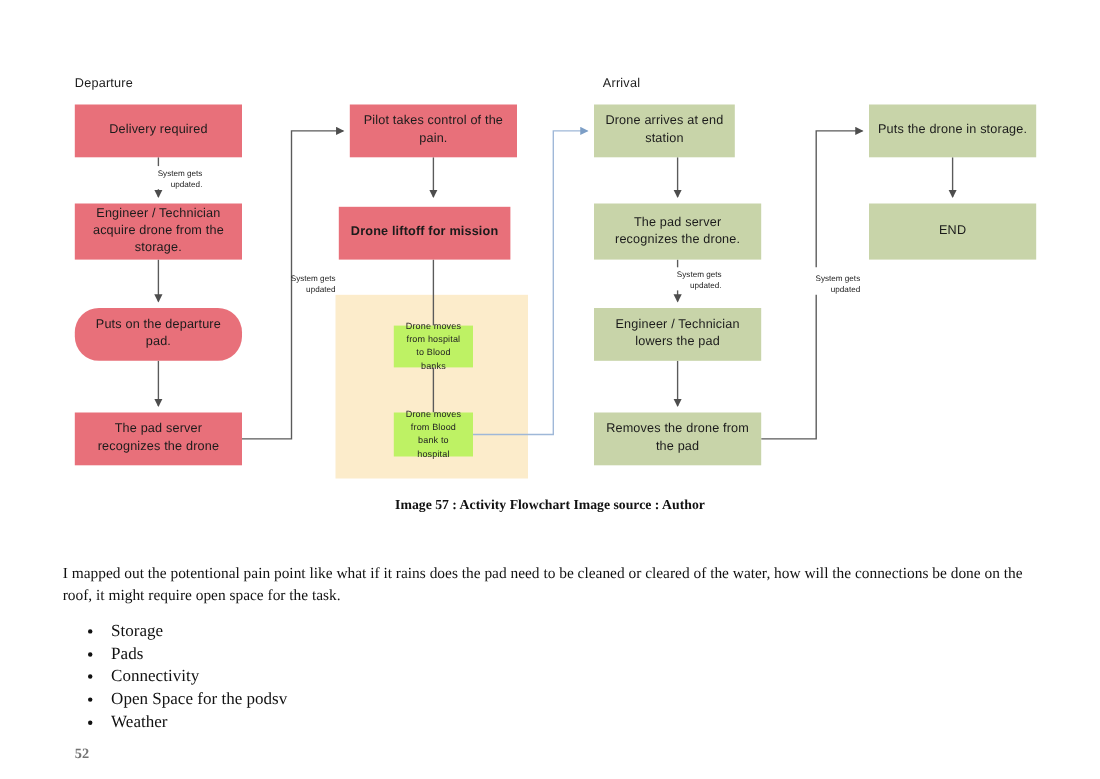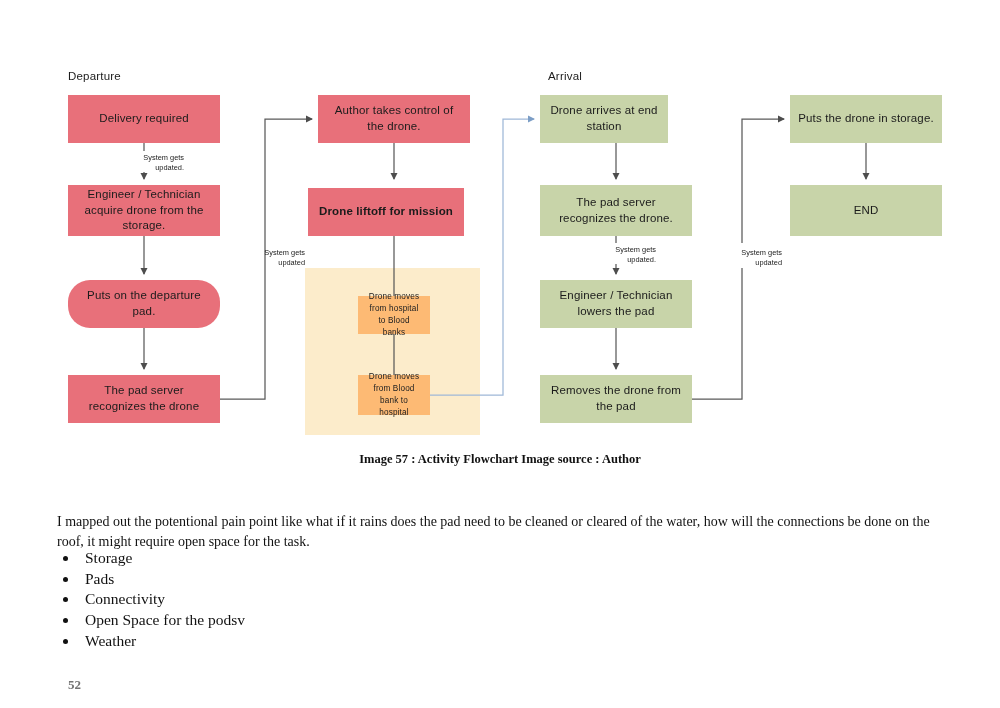--- a/index.html
+++ b/index.html
@@ -20,40 +20,40 @@
   }
 
   .node{
     position:absolute;box-sizing:border-box;
     display:flex;align-items:center;justify-content:center;
     text-align:center;font-size:11.5px;line-height:1.35;
     color:#1b1b1b;letter-spacing:.15px;padding:4px 8px;
   }
   .node.red{background:#e8707a;}
   .node.green{background:#c8d4a9;}
-  .node.white{background:#fdba74;font-size:8.2px;line-height:1.45;color:#222;}
+  .node.white{background:#bef264;font-size:8.2px;line-height:1.45;color:#222;}
 
   .zone{position:absolute;background:#fceccb;}
 
   .wire-label{
     position:absolute;font-size:7.4px;line-height:1.3;color:#1b1b1b;
     text-align:right;white-space:nowrap;
   }
 
   
   .caption{
     position:absolute;left:0;top:452px;width:1000px;text-align:center;
     font-family:"Liberation Serif",serif;font-weight:bold;font-size:12.5px;color:#111;
   }
   .para{
     position:absolute;left:57px;top:498px;width:885px;
     font-family:"Liberation Serif",serif;font-size:14px;line-height:1.45;color:#111;
   }
   ul.bullets{
-    position:absolute;left:57px;top:548px;margin:0;padding:0 0 0 22px;
+    position:absolute;left:57px;top:548px;margin:16px;padding:0 0 0 22px;
     font-family:"Liberation Serif",serif;font-size:15.5px;line-height:1.3;color:#111;
     list-style:disc;
   }
   ul.bullets li{padding-left:6px;margin:0 0 .5px 0;}
   .pageno{
     position:absolute;left:68px;top:677px;
     font-family:"Liberation Serif",serif;font-weight:bold;font-size:13px;color:#737373;
   }
 </style>
 </head>
@@ -102,21 +102,21 @@
     </svg>
 
     <div class="swim-label" style="left:68px;top:70px;">Departure</div>
     <div class="swim-label" style="left:548px;top:70px;">Arrival</div>
 
     <div class="node red" style="left:68px;top:95px;width:152px;height:48px;">Delivery required</div>
     <div class="node red" style="left:68px;top:185px;width:152px;height:51px;">Engineer / Technician acquire drone from the storage.</div>
     <div class="node red" style="left:68px;top:280px;width:152px;height:48px;border-radius:22px;">Puts on the departure pad.</div>
     <div class="node red" style="left:68px;top:375px;width:152px;height:48px;">The pad server recognizes the drone</div>
 
-    <div class="node red" style="left:318px;top:95px;width:152px;height:48px;">Author takes control of the drone.</div>
+    <div class="node red" style="left:318px;top:95px;width:152px;height:48px;">Pilot takes control of the pain.</div>
     <div class="node red" style="left:308px;top:188px;width:156px;height:48px;font-weight:bold;">Drone liftoff for mission</div>
     <div class="node white" style="left:358px;top:296px;width:72px;height:38px;">Drone moves from hospital to Blood banks</div>
     <div class="node white" style="left:358px;top:375px;width:72px;height:40px;">Drone moves from Blood bank to hospital</div>
 
     <div class="node green" style="left:540px;top:95px;width:128px;height:48px;">Drone arrives at end station</div>
     <div class="node green" style="left:540px;top:185px;width:152px;height:51px;">The pad server recognizes the drone.</div>
     <div class="node green" style="left:540px;top:280px;width:152px;height:48px;">Engineer / Technician lowers the pad</div>
     <div class="node green" style="left:540px;top:375px;width:152px;height:48px;">Removes the drone from the pad</div>
 
     <div class="node green" style="left:790px;top:95px;width:152px;height:48px;">Puts the drone in storage.</div>

